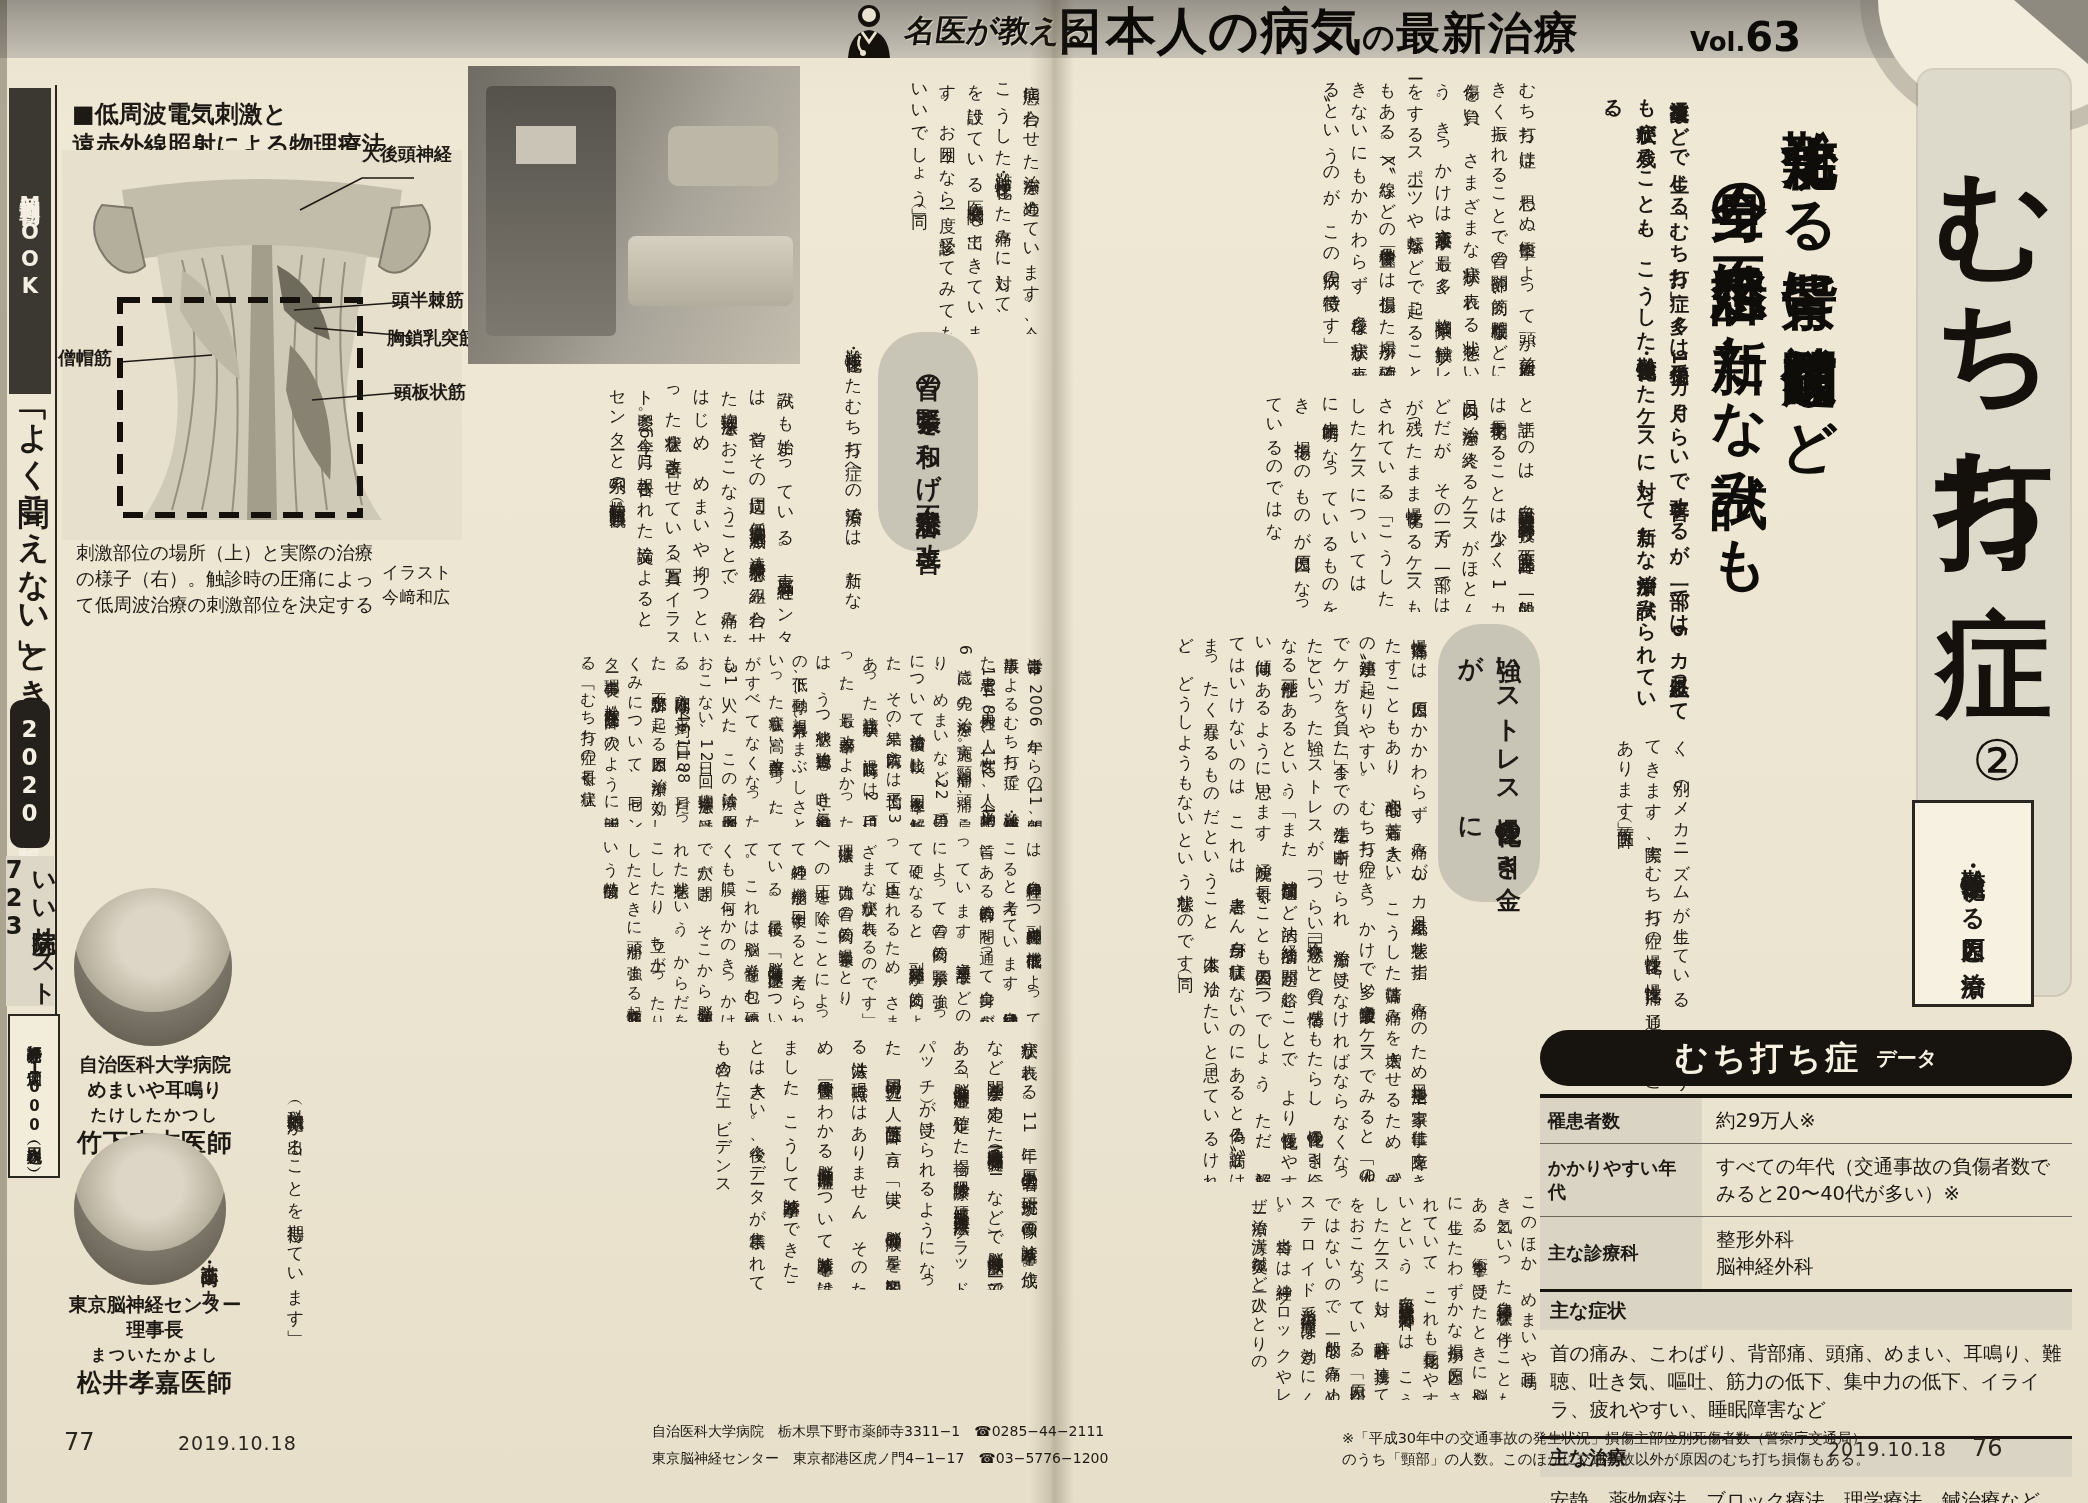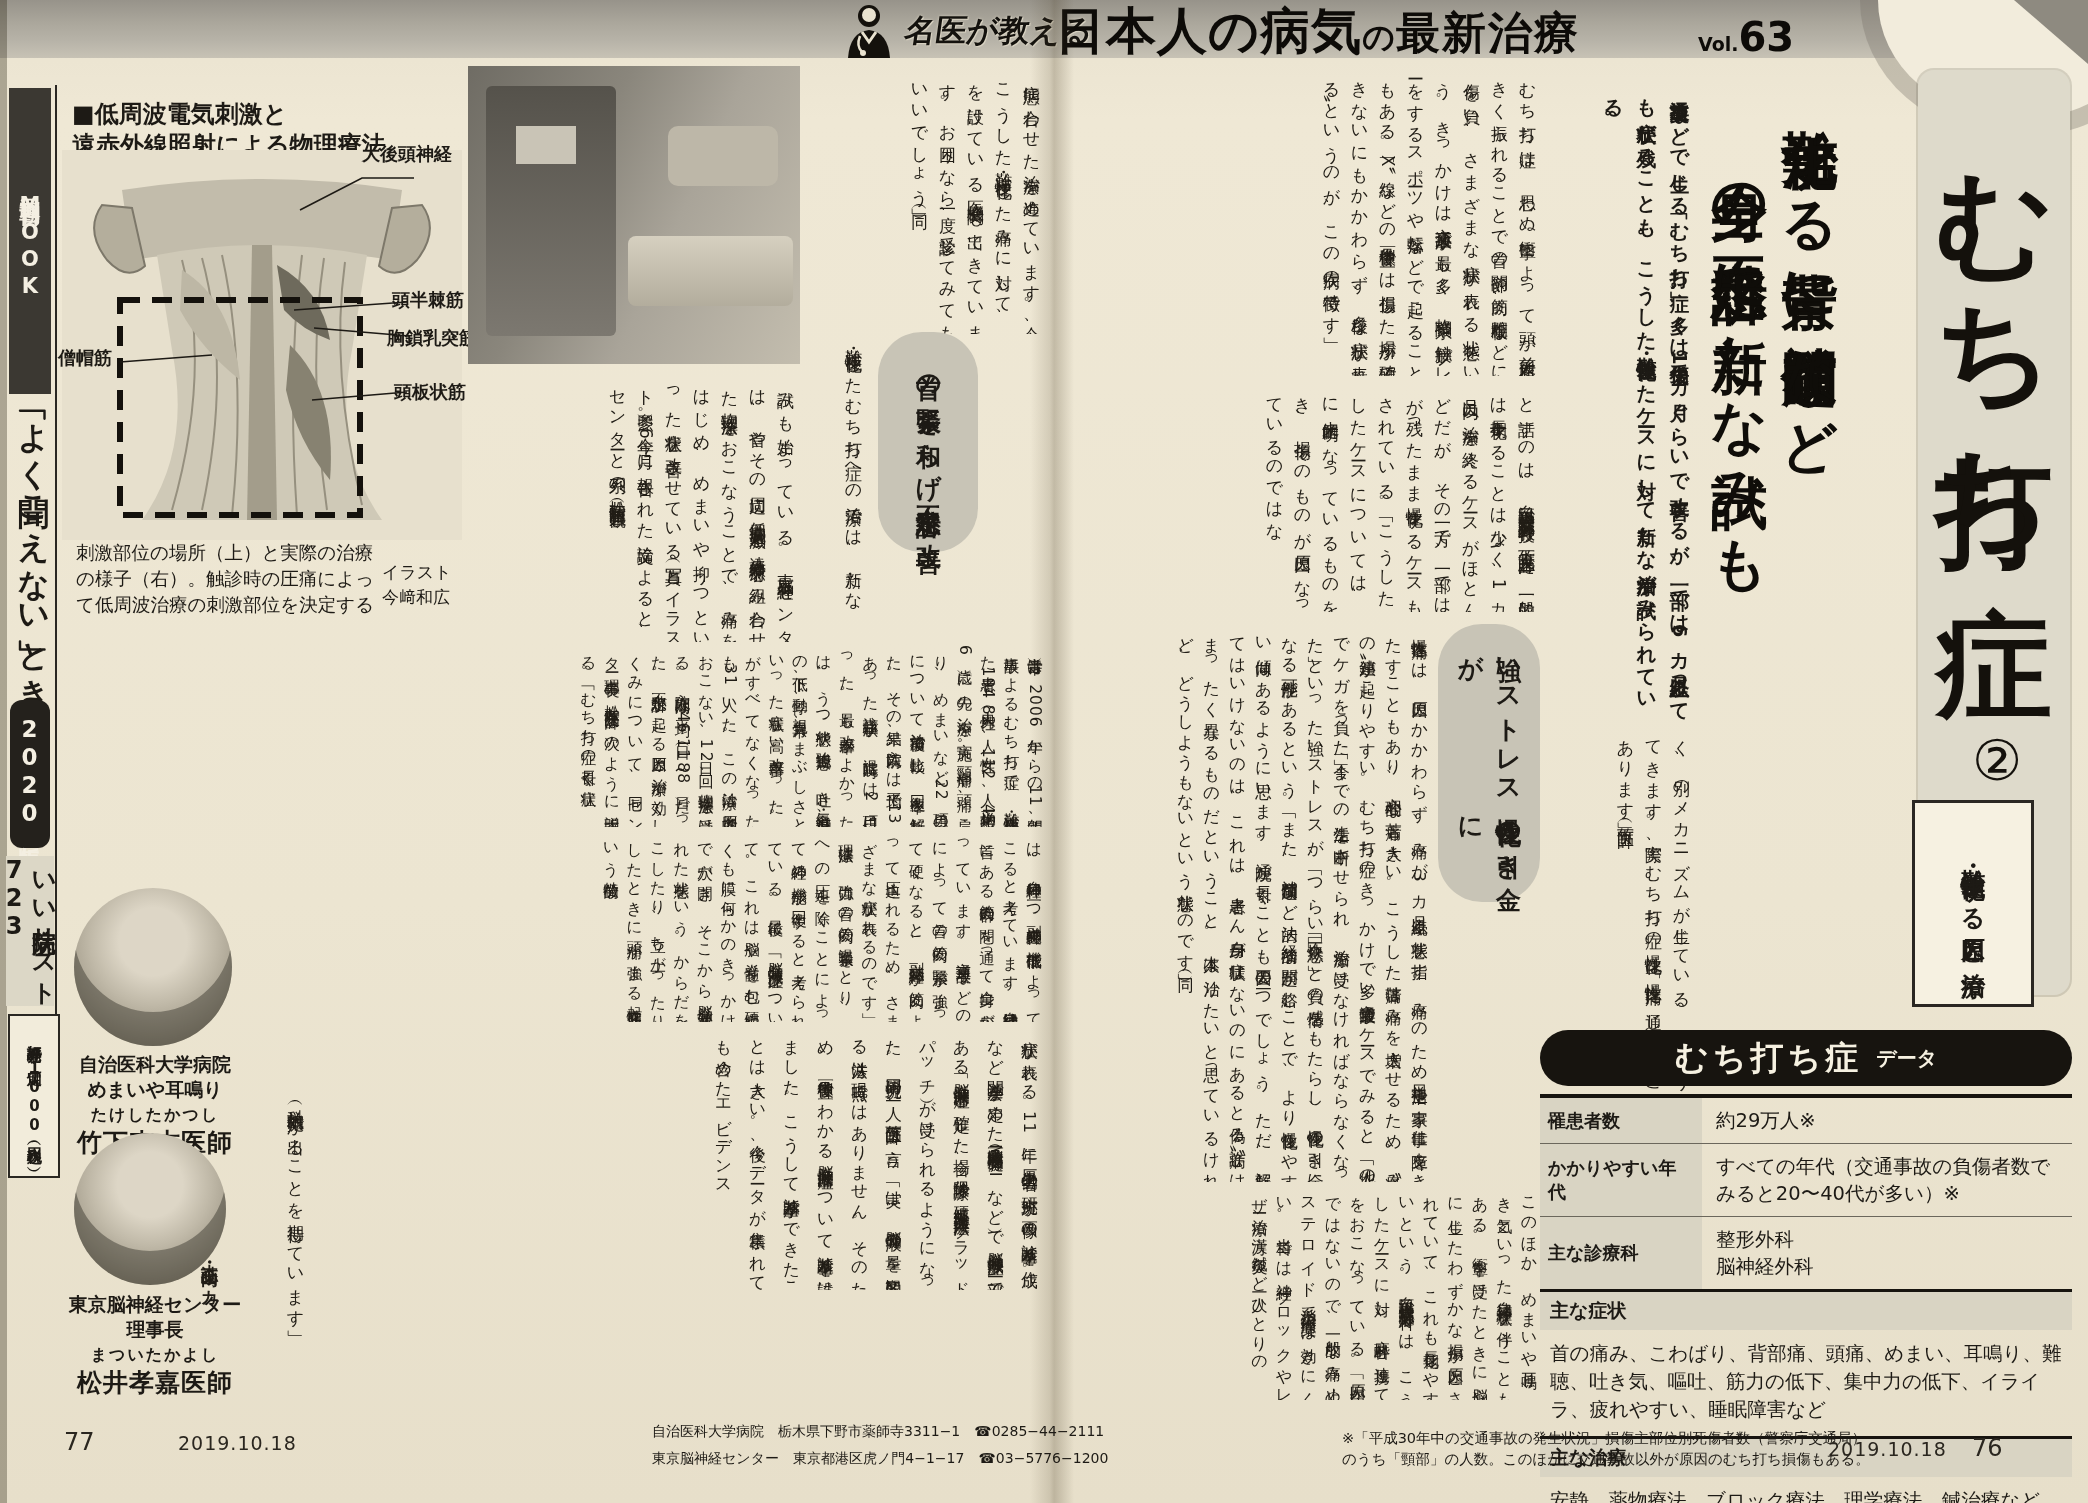--- a/index.html
+++ b/index.html
@@ -13,21 +13,21 @@
               background:#f2ecdc;box-shadow:0 0 0 18px rgba(120,116,106,.35);}
   .corner-tri{position:absolute;right:0;top:0;width:0;height:0;
               border-top:64px solid #8e8a80;border-left:74px solid transparent;}
   .hdr-tagline{position:absolute;left:905px;top:10px;font-size:31px;font-weight:bold;
                transform:skewX(-8deg);color:#14120e;text-shadow:0 0 3px #d8d2c2,1px 1px 0 #d8d2c2;}
   .hdr-series{position:absolute;left:1055px;top:-2px;font-size:50px;font-weight:900;letter-spacing:1px;
               color:#0d0b08;font-family:"DejaVu Sans",sans-serif;}
   .hdr-no{font-size:32px;font-weight:700;}
   .hdr-latest{font-weight:600;font-size:44px;letter-spacing:2px;}
   .hdr-vol{position:absolute;left:1690px;top:14px;font-weight:900;color:#0d0b08;}
-  .hdr-vol .v{font-size:19px;margin-left:8px;} .hdr-vol .n{font-size:40px;}
+  .hdr-vol .v{font-size:26px;} .hdr-vol .n{font-size:40px;}
   
   .vt{position:absolute;writing-mode:vertical-rl;text-orientation:mixed;overflow:hidden;
       font-size:17px;line-height:28px;letter-spacing:1.5px;color:#211d16;text-align:justify;}
   .up{text-orientation:upright;}
   
   .gutter{position:absolute;left:1030px;top:0;width:44px;height:1503px;
           background:linear-gradient(90deg,rgba(70,58,34,0) 0%,rgba(70,58,34,.16) 45%,rgba(70,58,34,.26) 55%,rgba(70,58,34,0) 100%);}
   .leftedge{position:absolute;left:0;top:0;width:7px;height:1503px;background:rgba(50,42,25,.35);}
   
   .sb-rule{position:absolute;left:55px;top:85px;width:2px;height:1085px;background:#2a2722;}

